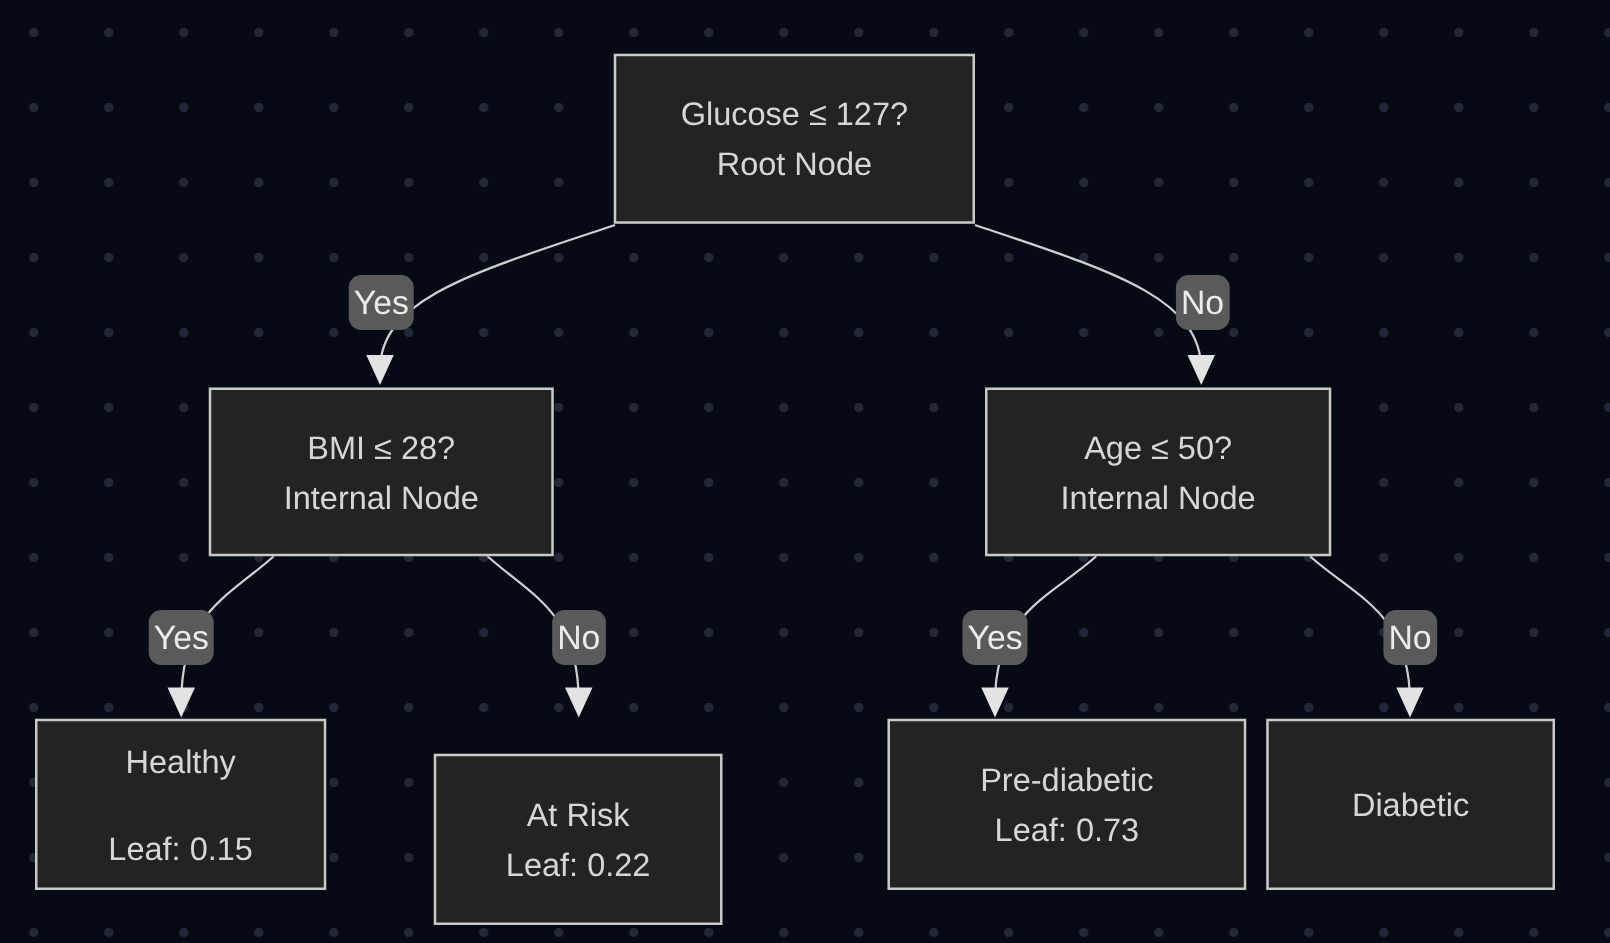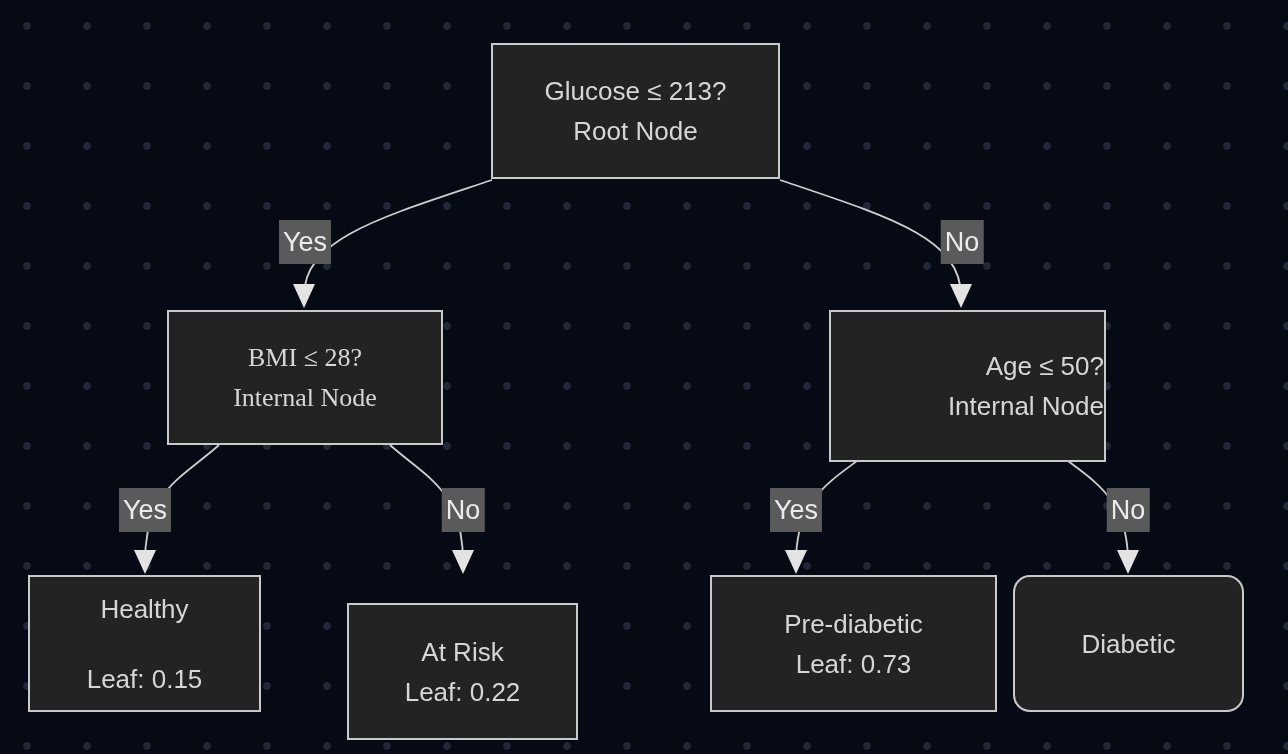--- a/index.html
+++ b/index.html
@@ -60,20 +60,21 @@
   .edge-label {
     position: absolute;
     transform: translate(-50%, -50%);
     background: var(--label-bg);
     color: var(--label-text);
     font-size: 27px;
     line-height: 40px;
     padding: 2px 4px;
     text-align: center;
     white-space: nowrap;
+    border-radius: 10px;
   }
 </style>
 </head>
 <body>
 
 <div class="canvas">
 
   <svg class="edge-layer" viewBox="0 0 1288 754" aria-hidden="true">
     <path d="M 492 180 C 382 217 304 238 304 296"></path>
     <path d="M 780 180 C 890 217 961 238 961 296"></path>
@@ -90,46 +91,46 @@
   </svg>
 
   <div class="edge-label" style="left:305px; top:242px;">Yes</div>
   <div class="edge-label" style="left:962px; top:242px;">No</div>
   <div class="edge-label" style="left:145px; top:510px;">Yes</div>
   <div class="edge-label" style="left:463px; top:510px;">No</div>
   <div class="edge-label" style="left:796px; top:510px;">Yes</div>
   <div class="edge-label" style="left:1128px; top:510px;">No</div>
 
   <div class="node" style="left:491px; top:43px; width:289px; height:136px;">
-    <span>Glucose ≤ 213?</span>
+    <span>Glucose ≤ 127?</span>
     <span>Root Node</span>
   </div>
 
-  <div class="node" style="left:167px; top:310px; width:276px; height:135px;font-family:Liberation Serif, serif;">
+  <div class="node" style="left:167px; top:310px; width:276px; height:135px;">
     <span>BMI ≤ 28?</span>
     <span>Internal Node</span>
   </div>
 
-  <div class="node" style="left:829px; top:310px; width:277px; height:152px;align-items:flex-end;">
+  <div class="node" style="left:788px; top:310px; width:277px; height:135px;">
     <span>Age ≤ 50?</span>
     <span>Internal Node</span>
   </div>
 
   <div class="node" style="left:28px; top:575px; width:233px; height:137px;gap:30px;">
     <span>Healthy</span>
     <span>Leaf: 0.15</span>
   </div>
 
   <div class="node" style="left:347px; top:603px; width:231px; height:137px;">
     <span>At Risk</span>
     <span>Leaf: 0.22</span>
   </div>
 
   <div class="node" style="left:666px; top:575px; width:287px; height:137px;margin-left:44px;">
     <span>Pre-diabetic</span>
     <span>Leaf: 0.73</span>
   </div>
 
-  <div class="node" style="left:1013px; top:575px; width:231px; height:137px;border-radius:17px;">
+  <div class="node" style="left:1013px; top:575px; width:231px; height:137px;">
     <span>Diabetic</span>
   </div>
 
 </div>
 
 </body></html>

